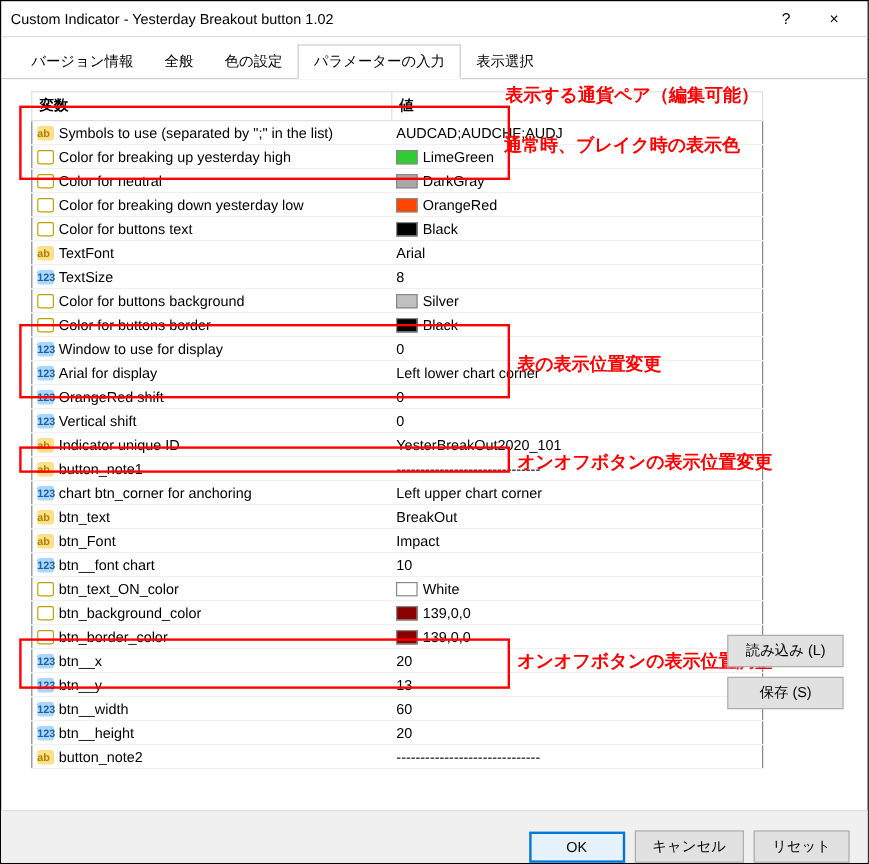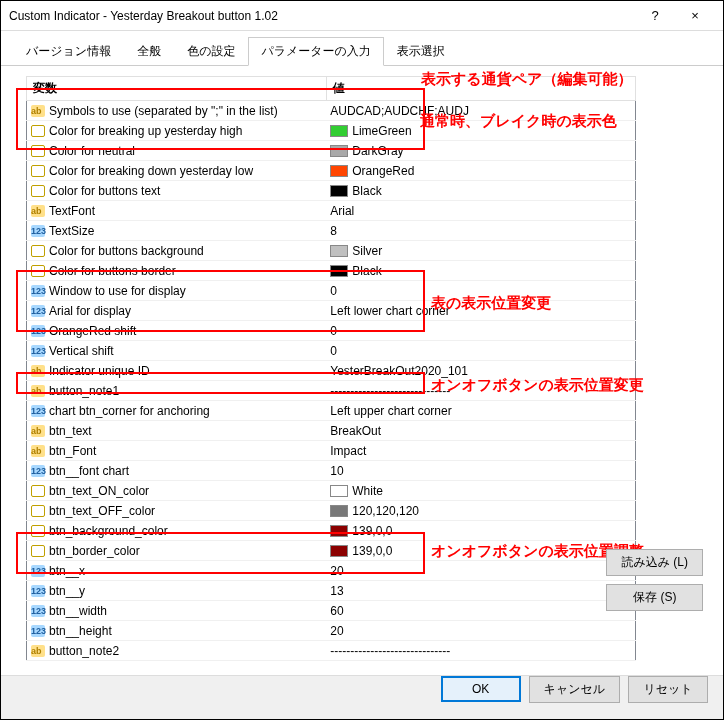--- a/index.html
+++ b/index.html
@@ -17,21 +17,21 @@
 .param-table td { border-bottom: 1px solid #f0f0f0; padding: 1px 4px; font-size: 12px; height: 20px; vertical-align: middle; white-space: nowrap; overflow: hidden; }
 .param-table td.name-cell { width: 300px; }
 .param-table td.val-cell { width: 310px; }
 .icon { display: inline-block; width: 14px; height: 12px; margin-right: 4px; vertical-align: middle; font-size: 9px; text-align: left; line-height: 12px; font-weight: bold; border-radius: 2px; }
 .icon.str { background: #ffe08a; color: #b08000; }
 .icon.col { background: #fff; border: 1px solid #c0a000; color: #c0a000; }
 .icon.num { background: #a8d8ff; color: #2060a0; }
 .swatch { display: inline-block; width: 18px; height: 12px; border: 1px solid #888; margin-right: 4px; vertical-align: middle; }
 .highlight-box { position: absolute; border: 2px solid red; pointer-events: none; }
 .annotation { position: absolute; color: red; font-weight: bold; font-size: 15px; white-space: nowrap; }
-.footer { position: absolute; bottom: 0; left: 0; right: 0; height: 44px; border-top: 1px solid #ddd; display: flex; align-items: flex-start; justify-content: flex-end; padding: 0 15px; gap: 8px; background: #f0f0f0; }
+.footer { position: absolute; bottom: 0; left: 0; right: 0; height: 44px; border-top: 1px solid #ddd; display: flex; align-items: flex-end; justify-content: flex-end; padding: 0 15px; gap: 8px; background: #f0f0f0; }
 .btn { min-width: 80px; padding: 4px 14px; font-size: 12px; background: #e1e1e1; border: 1px solid #adadad; cursor: default; }
 .btn.primary { border: 2px solid #0078d7; background: #e5f1fb; }
 .side-btns { position: absolute; right: 20px; bottom: 60px; display: flex; flex-direction: column; gap: 8px; }
 .side-btns .btn { min-width: 88px; }
 </style>
 </head>
 <body>
 
 <div class="window">
   <div class="titlebar">
@@ -145,24 +145,20 @@
           </tr>
           <tr>
             <td class="name-cell"><span class="icon num">123</span><span>btn__font chart</span></td>
             <td class="val-cell"><span>10</span></td>
           </tr>
           <tr>
             <td class="name-cell"><span class="icon col"></span><span>btn_text_ON_color</span></td>
             <td class="val-cell"><span class="swatch" style="background: rgb(255, 255, 255);"></span><span>White</span></td>
           </tr>
           <tr>
-            <td class="name-cell"><span class="icon col"></span><span>btn_text_OFF_color</span></td>
-            <td class="val-cell"><span class="swatch" style="background: rgb(120, 120, 120);"></span><span>120,120,120</span></td>
-          </tr>
-          <tr>
             <td class="name-cell"><span class="icon col"></span><span>btn_background_color</span></td>
             <td class="val-cell"><span class="swatch" style="background: rgb(139, 0, 0);"></span><span>139,0,0</span></td>
           </tr>
           <tr>
             <td class="name-cell"><span class="icon col"></span><span>btn_border_color</span></td>
             <td class="val-cell"><span class="swatch" style="background: rgb(139, 0, 0);"></span><span>139,0,0</span></td>
           </tr>
           <tr>
             <td class="name-cell"><span class="icon num">123</span><span>btn__x</span></td>
             <td class="val-cell"><span>20</span></td>

